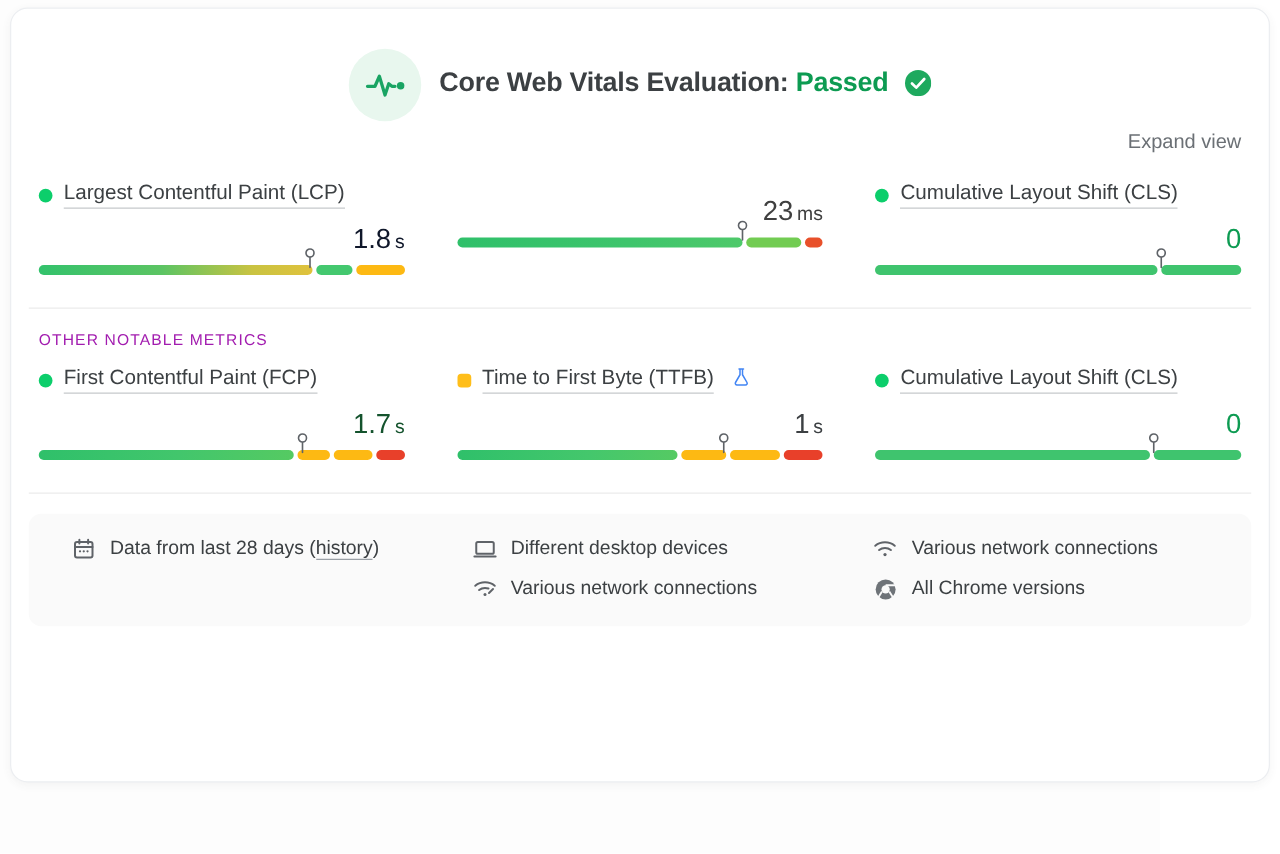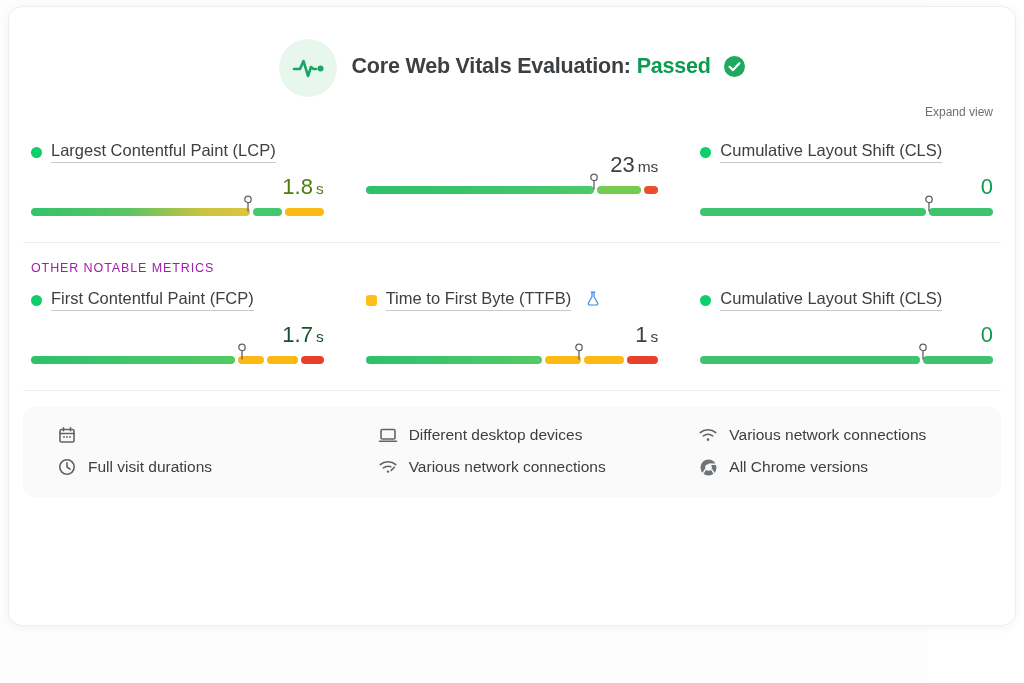--- a/index.html
+++ b/index.html
@@ -37,21 +37,21 @@
   .header-title {
     font-size: 21.5px; font-weight: 700; color: #3c4043;
     letter-spacing: -.2px; white-space: nowrap;
   }
   .verdict { color: #0d9b52; font-weight: 700; }
   .check-badge { display: inline-block; vertical-align: -4px; margin-left: 7px; }
 
   
   .expand-row { display: flex; justify-content: flex-end; padding: 8px 22px 0 0; }
   .expand-link {
-    font-size: 12px; color: #6b7075; cursor: pointer;
+    font-size: 16px; color: #6b7075; cursor: pointer;
   }
 
   
   .metrics {
     display: grid;
     grid-template-columns: repeat(3, 1fr);
     column-gap: 26px;
     padding: 22px 14px 0 14px;
   }
   .metrics.secondary { padding-top: 14px; }
@@ -136,21 +136,21 @@
       <span class="expand-link">Expand view</span>
     </div>
 
     <div class="metrics" id="core-metrics">
         <div class="metric">
     <div class="metric-head">
       <span class="dot" style="background:#0cce6b"></span>
       <span class="metric-label">Largest Contentful Paint (LCP)</span>
 
     </div>
-    <div class="metric-value-row" style="color:#4d7c0f">
+    <div class="metric-value-row" style="color:#0f172a">
       <span class="num">1.8</span>
       <span class="unit">s</span>
     </div>
     <div class="bar-wrap">
       <div class="bar">
               <div class="seg" style="flex:74;background:linear-gradient(90deg,#33c26c 0%,#5cc463 45%,#c9c342 78%,#e0c23c 100%)"></div>
               <div class="seg" style="flex:10;background:#44c86f"></div>
               <div class="seg" style="flex:13;background:#fdb913"></div>
             </div>
       <div class="pin" style="left:74%"><svg width="11" height="17" viewBox="0 0 11 17">
@@ -281,29 +281,21 @@
           <div class="foot-item">
       <span class="foot-icon">
               <svg width="18" height="18" viewBox="0 0 18 18">
                 <rect x="2" y="3.5" width="14" height="12.5" rx="1.6" stroke="#5f6368" stroke-width="1.6" fill="none" stroke-linecap="round" stroke-linejoin="round"></rect>
                 <path d="M2 7.5H16M5.5 1.8v3M12.5 1.8v3" stroke="#5f6368" stroke-width="1.6" fill="none" stroke-linecap="round" stroke-linejoin="round"></path>
                 <circle cx="6" cy="11" r=".9" fill="#5f6368"></circle>
                 <circle cx="9" cy="11" r=".9" fill="#5f6368"></circle>
                 <circle cx="12" cy="11" r=".9" fill="#5f6368"></circle>
               </svg>
             </span>
-          </div>
-          <div class="foot-item">
-      <span class="foot-icon">
-              <svg width="18" height="18" viewBox="0 0 18 18">
-                <circle cx="9" cy="9" r="7.2" stroke="#5f6368" stroke-width="1.6" fill="none" stroke-linecap="round" stroke-linejoin="round"></circle>
-                <path d="M9 4.8V9l3 2.2" stroke="#5f6368" stroke-width="1.6" fill="none" stroke-linecap="round" stroke-linejoin="round"></path>
-              </svg>
-            </span>
-      <span>Full visit durations</span>
+      <span>Data from last 28 days (<span class="hist-link">history</span>)</span>
           </div>
         </div>
         <div class="foot-col">
           <div class="foot-item">
       <span class="foot-icon">
               <svg width="20" height="18" viewBox="0 0 20 18">
                 <rect x="3" y="3.5" width="14" height="9.5" rx="1.3" stroke="#5f6368" stroke-width="1.6" fill="none" stroke-linecap="round" stroke-linejoin="round"></rect>
                 <path d="M1.5 15.2h17" stroke="#5f6368" stroke-width="1.6" fill="none" stroke-linecap="round" stroke-linejoin="round"></path>
               </svg>
             </span>

